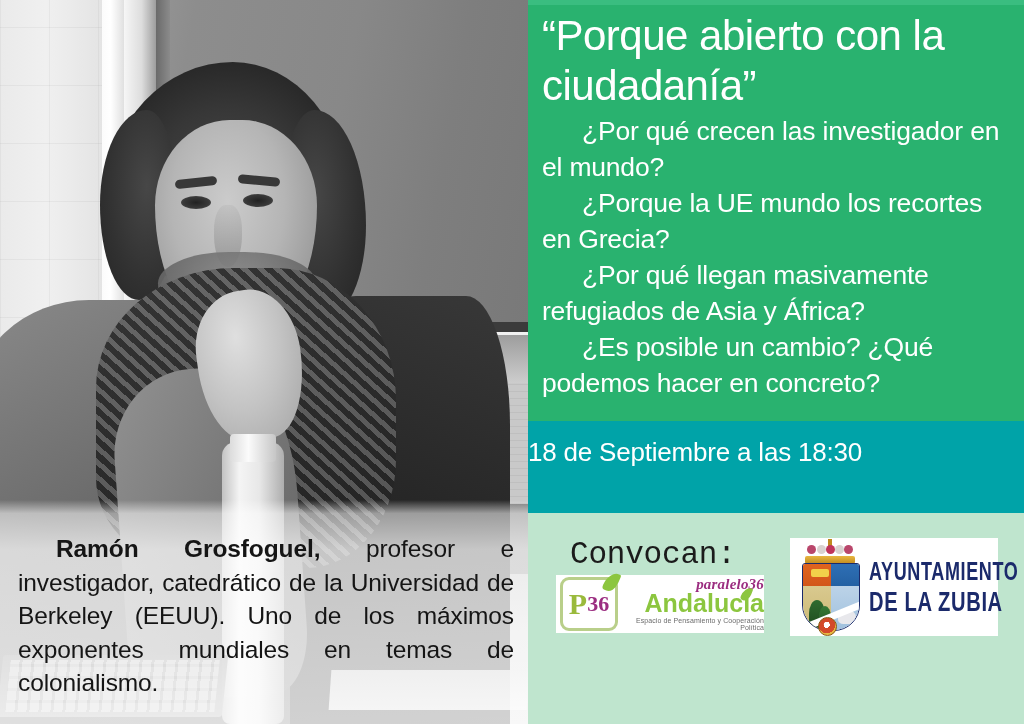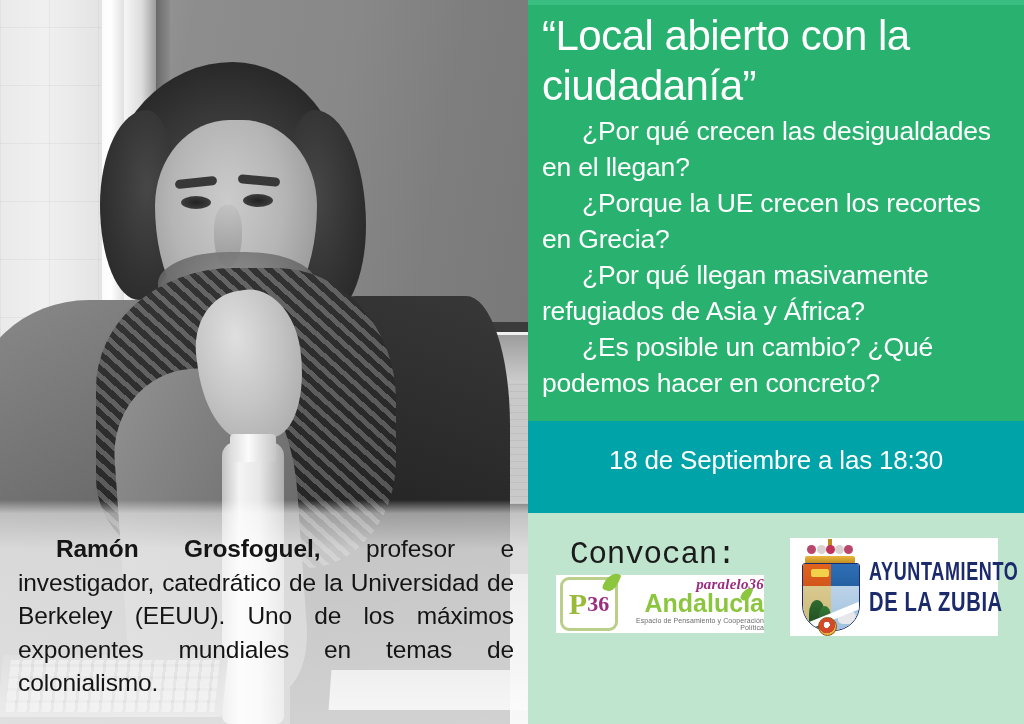--- a/index.html
+++ b/index.html
@@ -311,22 +311,21 @@
     margin: 0;
     text-indent: 40px;
     letter-spacing: -0.2px;
   }
   .teal-panel {
     position: absolute;
     left: 0; top: 421px;
     width: 496px; height: 92px;
     background: #00a3a8;
     box-sizing: border-box;
-    padding-top: 21px;
-    text-align: center;
+    padding-top: 13px;
   }
   .teal-line {
     font-family: "Liberation Sans", sans-serif;
     font-size: 26px;
     line-height: 37px;
     color: #ffffff;
     letter-spacing: -0.2px;
   }
   .mint-panel {
     position: absolute;
@@ -591,23 +590,23 @@
     <div class="photo-fade"></div>
   </div>
 
   <div class="bio"><b>Ramón Grosfoguel,</b><span> profesor e investigador, catedrático de la  Universidad de Berkeley (EEUU). Uno de los máximos exponentes mundiales en temas de colonialismo.</span></div>
 
   <div class="right-col">
 
     <div class="topstrip"></div>
 
     <div class="green-panel">
-      <h1 class="title">“Local abierto con la ciudadanía”</h1>
-      <p class="q">¿Por qué crecen las desigualdades en el llegan?</p>
-      <p class="q">¿Porque la UE crecen los recortes en Grecia?</p>
+      <h1 class="title">“Porque abierto con la ciudadanía”</h1>
+      <p class="q">¿Por qué crecen las investigador en el mundo?</p>
+      <p class="q">¿Porque la UE mundo los recortes en Grecia?</p>
       <p class="q">¿Por qué llegan masivamente refugiados de Asia y África?</p>
       <p class="q">¿Es posible un cambio? ¿Qué podemos hacer en concreto?</p>
     </div>
 
     <div class="teal-panel">
       <div class="teal-line">18 de Septiembre a las 18:30</div>
     </div>
 
     <div class="mint-panel">
       <div class="convocan">Convocan:</div>

